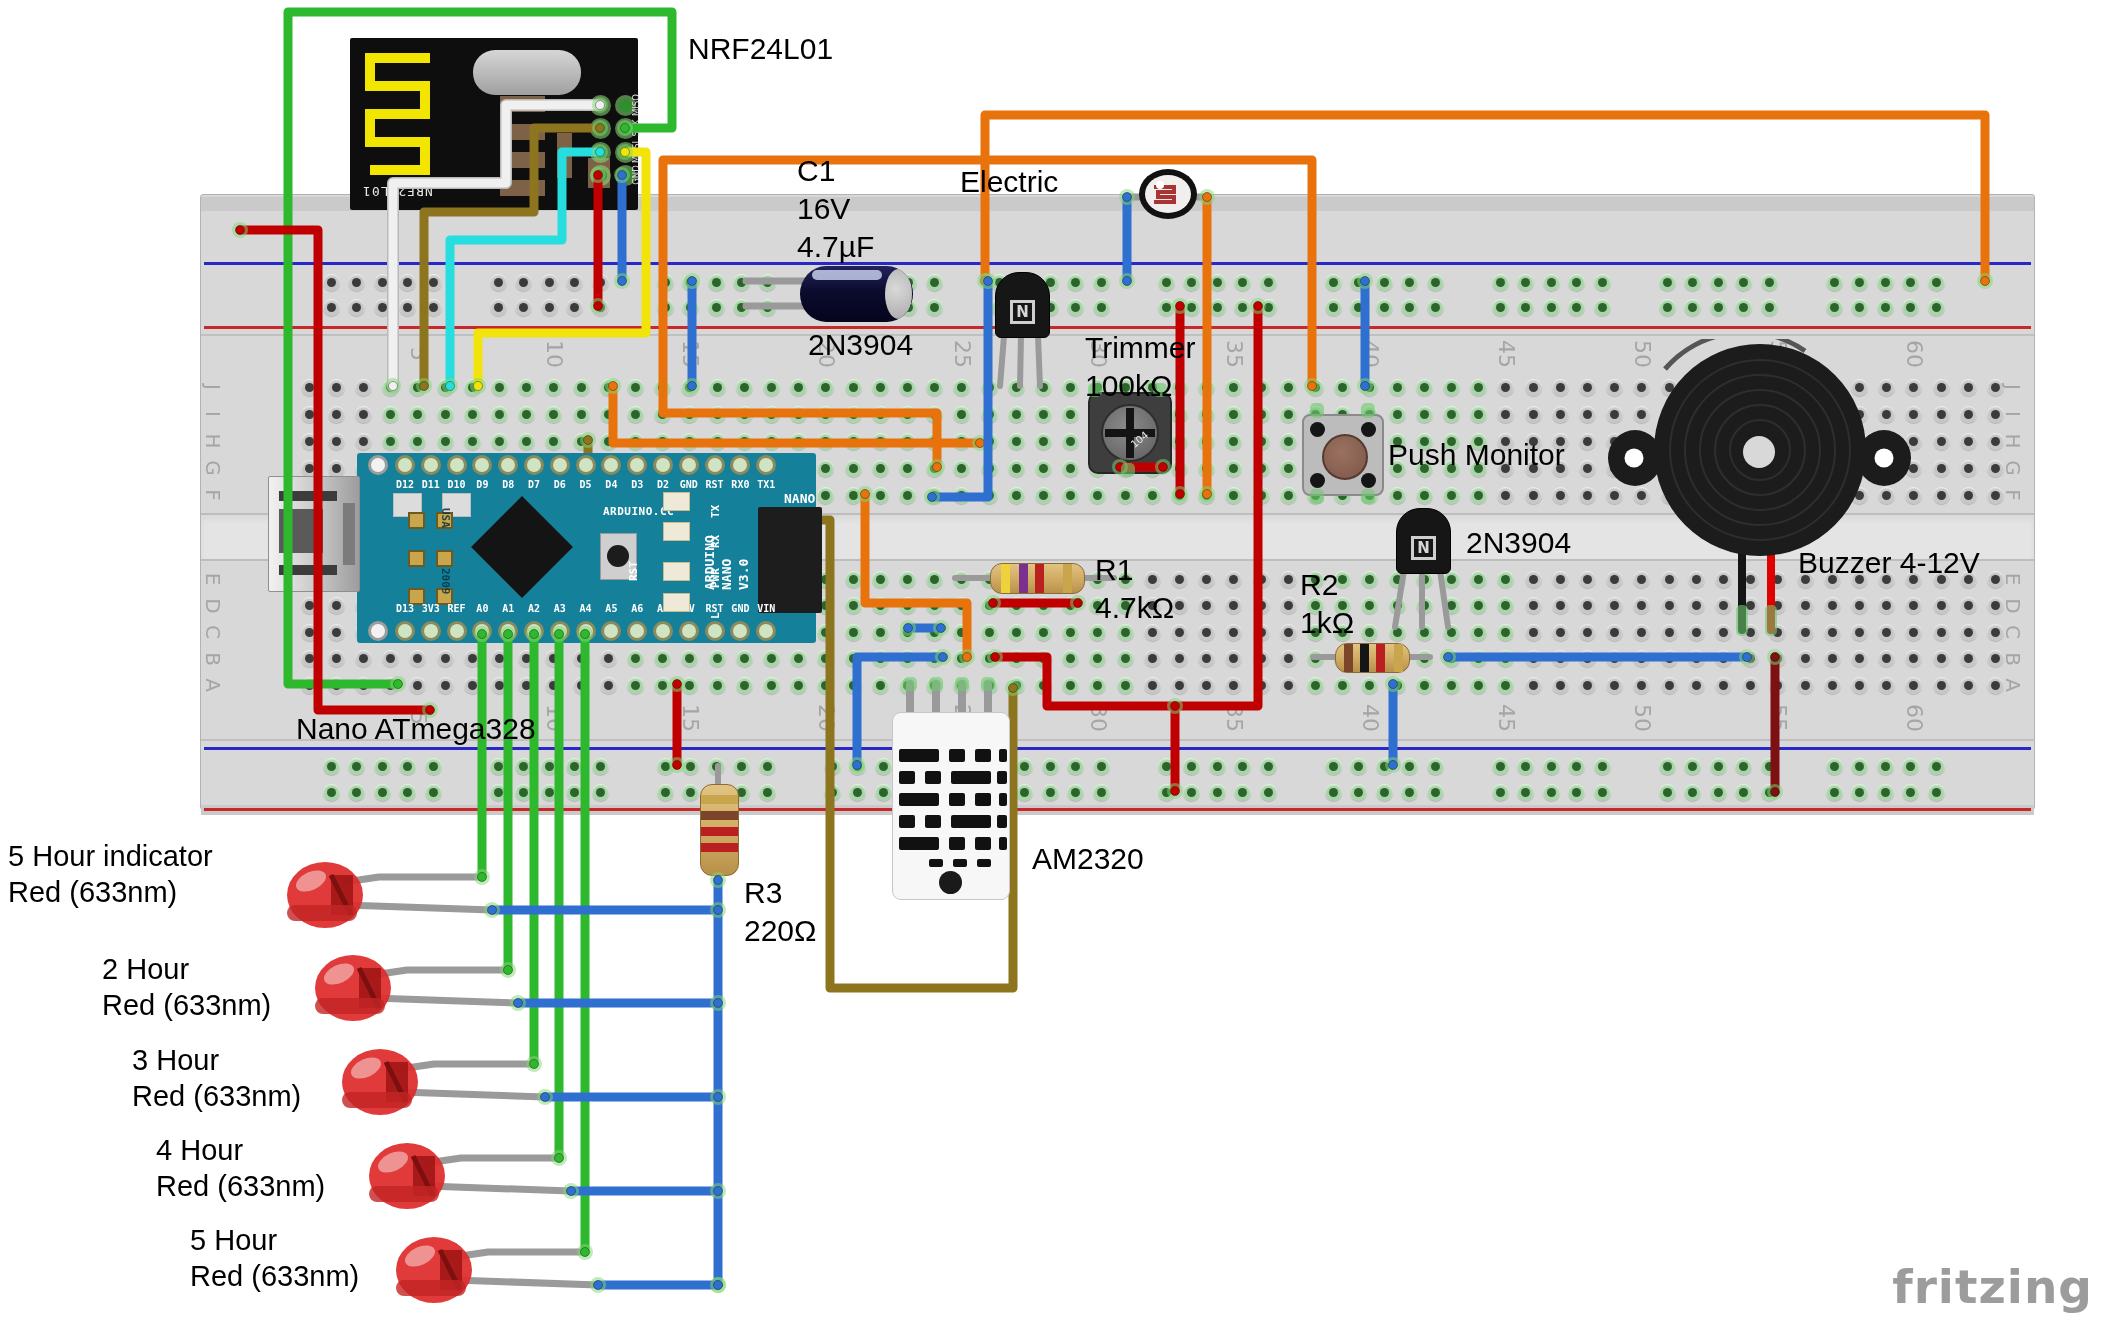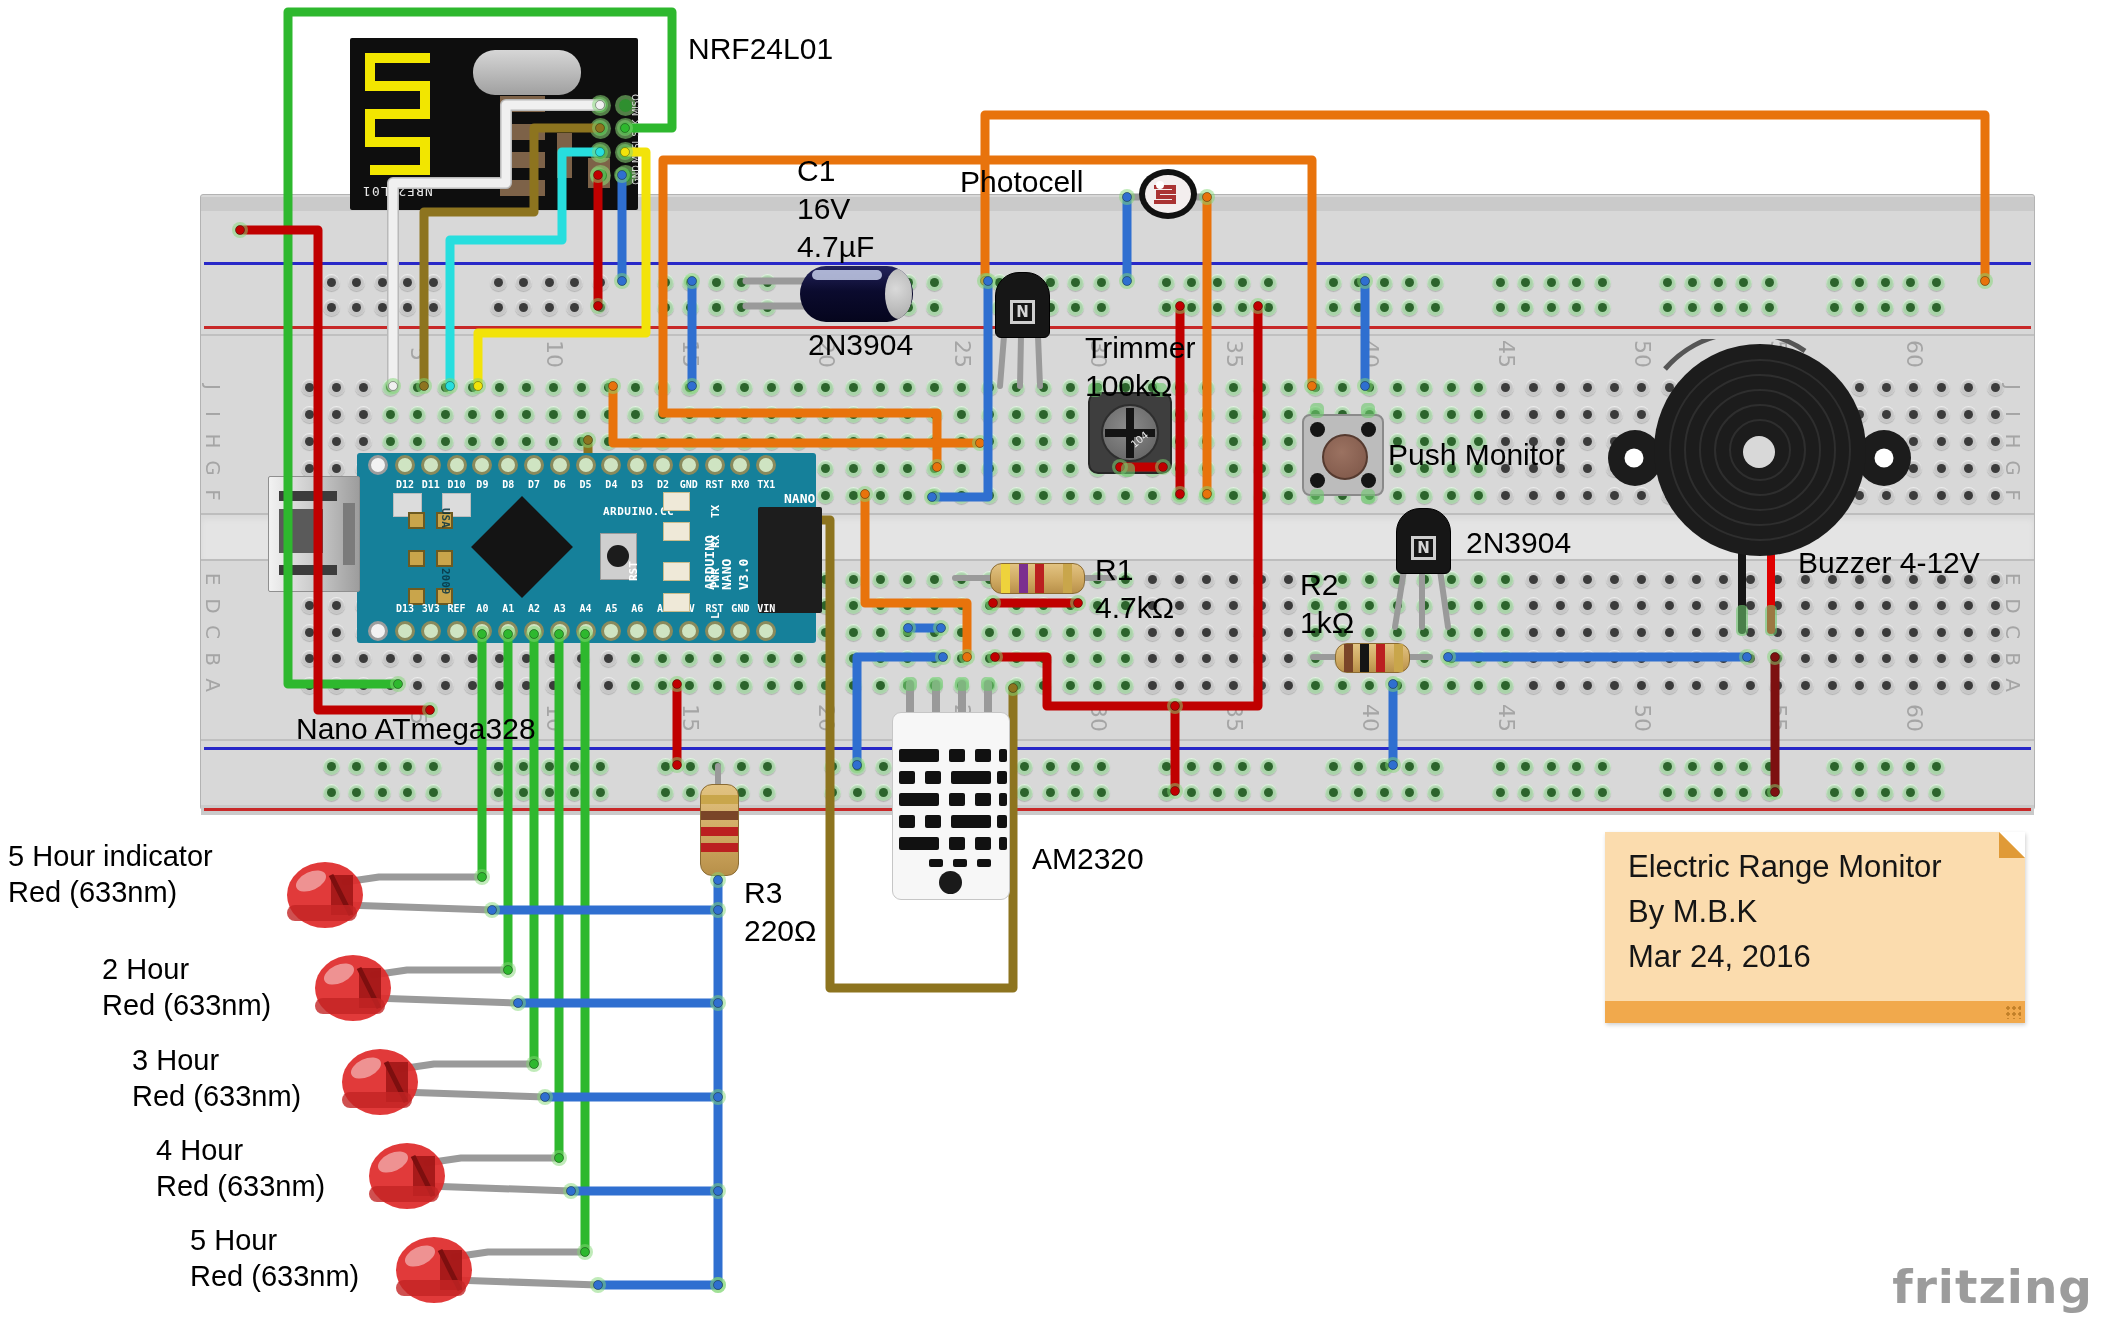--- a/index.html
+++ b/index.html
@@ -1485,21 +1485,21 @@
       <rect x="1088" y="383" width="14" height="14" rx="5" fill="rgba(110,200,110,0.6)"></rect>
       <rect x="1153" y="383" width="14" height="14" rx="5" fill="rgba(110,200,110,0.6)"></rect>
       <rect x="1121" y="463" width="14" height="14" rx="5" fill="rgba(110,200,110,0.6)"></rect>
     </svg>
 
   <div id="anns">
       <div class="ann" style="left: 688px; top: 30px;">NRF24L01</div>
       <div class="ann" style="left: 797px; top: 152px;">C1
 16V
 4.7µF</div>
-      <div class="ann" style="left: 960px; top: 163px;">Photocell</div>
+      <div class="ann" style="left: 960px; top: 163px;">Electric</div>
       <div class="ann" style="left: 1085px; top: 310px; margin-top: 19px;">Trimmer
 100kΩ</div>
       <div class="ann" style="left: 808px; top: 326px;">2N3904</div>
       <div class="ann" style="left: 1388px; top: 436px;">Push Monitor</div>
       <div class="ann" style="left: 1466px; top: 524px;">2N3904</div>
       <div class="ann" style="left: 1798px; top: 544px;">Buzzer 4-12V</div>
       <div class="ann" style="left: 1095px; top: 551px;">R1
 4.7kΩ</div>
       <div class="ann" style="left: 1300px; top: 566px;">R2
 1kΩ</div>
@@ -1512,27 +1512,15 @@
       <div class="ann" style="left: 102px; top: 951px; font-size: 29px; line-height: 36px;">2 Hour
 Red (633nm)</div>
       <div class="ann" style="left: 132px; top: 1042px; font-size: 29px; line-height: 36px;">3 Hour
 Red (633nm)</div>
       <div class="ann" style="left: 156px; top: 1132px; font-size: 29px; line-height: 36px;">4 Hour
 Red (633nm)</div>
       <div class="ann" style="left: 190px; top: 1222px; font-size: 29px; line-height: 36px;">5 Hour
 Red (633nm)</div>
     </div>
 
-  <div class="part" id="note">
-    <div class="fold"></div>
-      <div class="fold2"></div>
-    <div class="txt">
-      <div>Electric Range Monitor</div>
-      <div>By M.B.K</div>
-      <div>Mar 24, 2016</div>
-    </div>
-    <div class="bar">
-        <div class="grip"></div>
-      </div>
-  </div>
 
   <div id="fritzing">fritzing</div>
 </div>
 
 </body></html>

